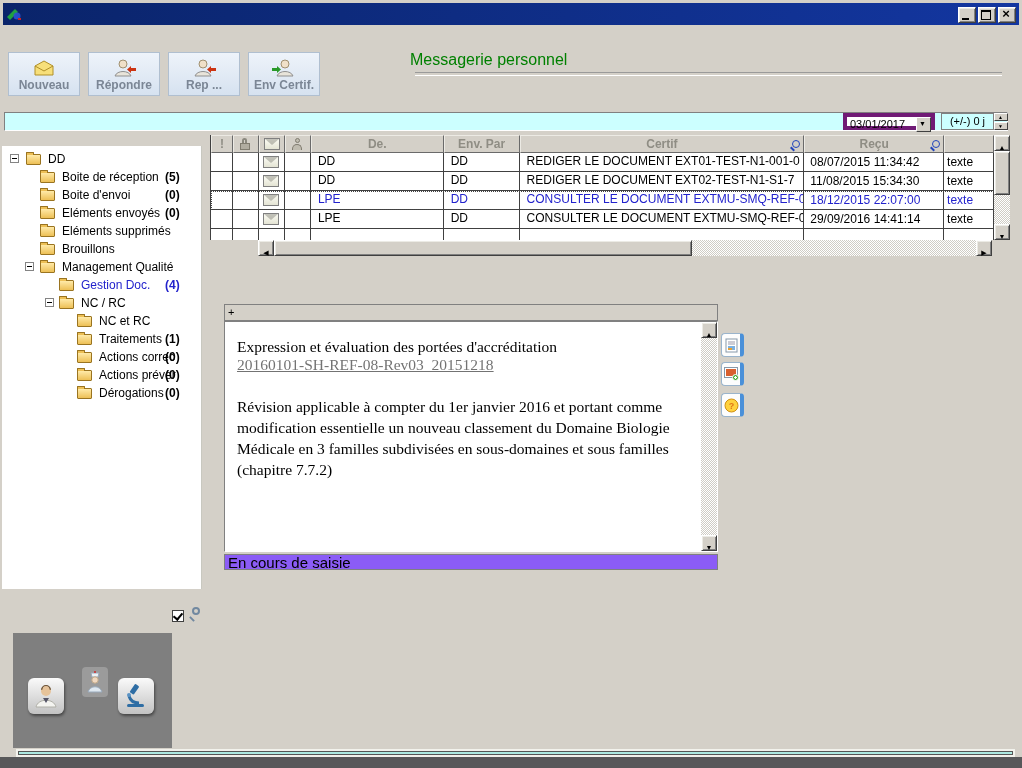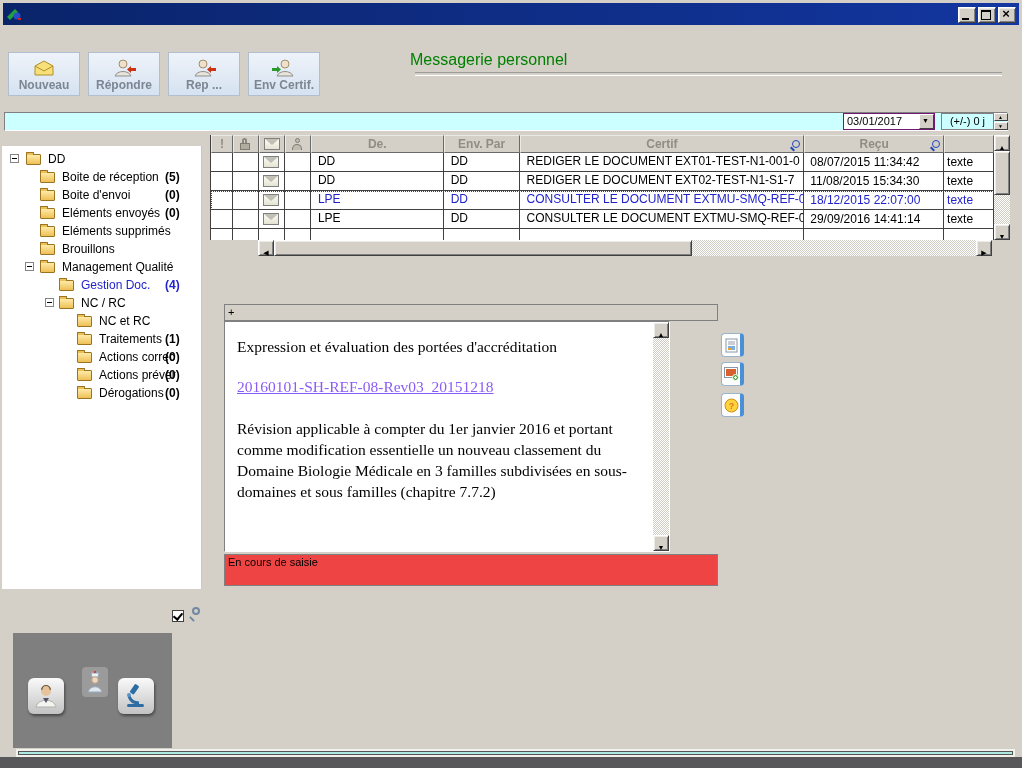--- a/index.html
+++ b/index.html
@@ -22,21 +22,21 @@
     display:flex;flex-direction:column;align-items:center;justify-content:flex-end;
     padding-bottom:3px;color:#7b8695;font-weight:bold;font-size:12px;cursor:default}
   .tbtn svg{margin-bottom:1px}
 
   .page-title{position:absolute;left:410px;top:51px;font-size:16px;font-weight:normal;color:#008000}
   .title-rule{position:absolute;left:415px;top:72px;width:587px;height:2px;border-top:1px solid #9a9a9a;border-bottom:1px solid #fff}
 
   
   .filter-bar{position:absolute;left:4px;top:112px;width:1004px;height:19px;background:#ccffff;box-sizing:border-box;
     border:1px solid;border-color:#808080 #fff #fff #808080}
-  .date-combo{position:absolute;left:843px;top:113px;width:92px;height:17px;background:#fff;border:1px solid #701a75;box-sizing:border-box;font-size:11px}
+  .date-combo{position:absolute;left:843px;top:113px;width:92px;height:17px;background:#fff;border:4px solid #701a75;box-sizing:border-box;font-size:11px}
   .date-combo .dval{position:absolute;left:3px;top:1px;color:#000}
   .ddbtn{position:absolute;right:0;top:0;width:15px;height:15px;background:#d4d0c8;border:1px solid;border-color:#fff #404040 #404040 #fff;box-sizing:border-box}
   .ddbtn::after{content:'▼';position:absolute;left:2px;top:2px;font-size:7px;color:#000}
   .offset-box{position:absolute;left:941px;top:113px;width:53px;height:17px;background:#ccffff;border:1px solid #808080;box-sizing:border-box;
     font-size:11px;text-align:center;line-height:15px;color:#000}
   .spinner{position:absolute;left:994px;top:113px;width:14px;height:17px}
   .spbtn{position:absolute;left:0;width:14px;height:8px;background:#d4d0c8;border:1px solid;border-color:#fff #404040 #404040 #fff;box-sizing:border-box}
   .spbtn.up{top:0}.spbtn.dn{top:9px}
   .spbtn.up::after,.spbtn.dn::after{position:absolute;left:3px;top:0;font-size:5px;color:#000}
   .spbtn.up::after{content:'▲'}.spbtn.dn::after{content:'▼'}
@@ -107,32 +107,32 @@
   .hscroll .sthumb{left:0;top:0;width:418px;height:16px}
 
   
   .accuse-btn{position:absolute;left:221px;top:263px;width:157px;height:23px;background:#d4d0c8;
     border:1px solid;border-color:#fff #404040 #404040 #fff;box-shadow:inset 1px 1px 0 #ecebe5,inset -1px -1px 0 #808080;
     font-size:11.5px;color:#000;text-align:center;line-height:21px;font-family:"Liberation Sans",sans-serif}
 
   
   .msg-expander{position:absolute;left:224px;top:304px;width:494px;height:17px;background:#d4d0c8;border:1px solid #808080;
     box-sizing:border-box;font-size:11px;line-height:15px;padding-left:3px;color:#000}
-  .msg-box{position:absolute;left:224px;top:321px;width:446px;height:231px;background:#fff;
+  .msg-box{position:absolute;left:224px;top:321px;width:494px;height:231px;background:#fff;
     border:1px solid;border-color:#808080 #fff #fff #808080;box-sizing:border-box}
   .msg-content{position:absolute;left:12px;top:16px;right:32px;font-family:"Liberation Serif",serif;color:#000}
   .msg-title{font-size:15.5px}
-  .msg-link{display:inline-block;margin-top:22px;font-size:15.5px;color:#8b5cf6;text-decoration:underline}
+  .msg-link{display:inline-block;font-size:15.5px;color:#737373;text-decoration:underline}
   .msg-body{margin-top:22px;font-size:15.5px;line-height:21px}
   .msg-scroll{position:absolute;right:0;top:0;width:16px;height:229px}
   .msg-scroll .sb-up{left:0;top:0;width:16px;height:16px}
   .msg-scroll .sb-dn{left:0;bottom:0;width:16px;height:16px}
   .msg-scroll .track{position:absolute;left:0;top:16px;width:16px;bottom:16px}
-  .msg-status{position:absolute;left:224px;top:554px;width:494px;height:32px;background:#ef4444;border:1px solid #808080;
-    box-sizing:border-box;font-size:11px;line-height:15px;padding-left:3px;color:#000}
+  .msg-status{position:absolute;left:224px;top:554px;width:494px;height:16px;background:#8b5cf6;border:1px solid #808080;
+    box-sizing:border-box;font-size:15px;line-height:15px;padding-left:3px;color:#000}
 
   
   .side-btn{position:absolute;left:721px;width:23px;height:24px;background:#fdfdfd;border:1px solid #9ab4cc;
     border-right:4px solid #4a90d9;border-radius:4px;box-sizing:border-box;display:flex;align-items:center;justify-content:center}
 
   
   .search-frame{position:absolute;left:10px;top:603px;width:158px;height:26px;background:#fff;box-sizing:border-box;padding:3px}
   .search-frame input{width:100%;height:18px;border:1px solid #404040;box-sizing:border-box;font-size:12px;font-family:"Liberation Sans",sans-serif;padding:0 3px}
   .cbx{position:absolute;left:172px;top:610px;width:12px;height:12px;background:#fff;border:1px solid #404040;box-sizing:border-box}
   .cbx::after{content:'';position:absolute;left:2px;top:0;width:4px;height:7px;border:solid #000;border-width:0 2px 2px 0;transform:rotate(40deg)}

